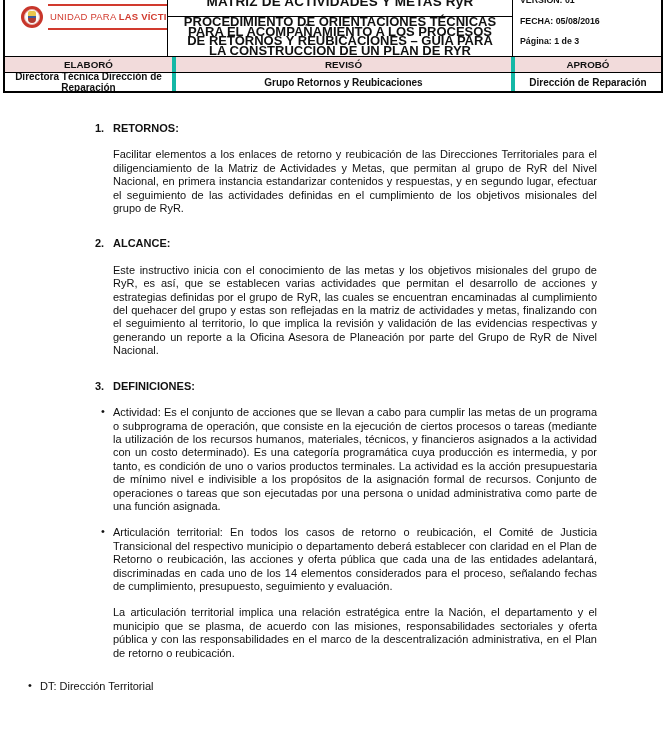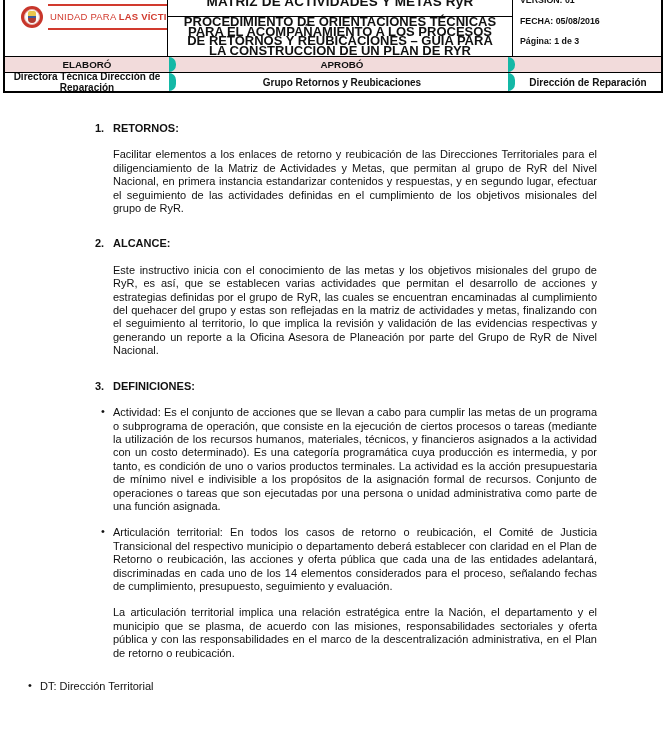--- a/index.html
+++ b/index.html
@@ -32,21 +32,21 @@
   .doc-title { height:37px; border-bottom:1px solid #000; display:flex; align-items:center; justify-content:center; font-weight:700; font-size:13.5px; letter-spacing:.2px; }
   .doc-subtitle { flex:1; display:flex; align-items:center; justify-content:center; text-align:center; font-weight:700; font-size:13px; line-height:9.8px; padding:0 14px; }
 
   .meta-cell { padding-left:7px; font-weight:700; font-size:8.8px; }
   .meta-version { margin-top:7px; line-height:12px; }
   .meta-fecha   { margin-top:9px; line-height:12px; }
   .meta-pagina  { margin-top:8px; line-height:12px; }
 
   .hdr-row { display:grid; grid-template-columns:171px 339px 1fr; }
   .hdr-row > div { display:flex; align-items:center; justify-content:center; text-align:center; overflow:hidden; }
-  .hdr-row > div:nth-child(-n+2) { border-right:7px solid #14b8a6;border-radius:7px; }
+  .hdr-row > div:nth-child(-n+2) { border-right:4px solid #14b8a6; }
   .row-labels { height:15px; background:#f2dbdb; border-bottom:1px solid #000; font-weight:700; font-size:9.8px; }
   .row-values { height:18px; font-weight:700; font-size:10px; }
 
   
   .doc-body { padding:29px 69px 0 95px; font-size:11px; line-height:13.4px; }
   .heading { display:flex; font-weight:700; margin:22px 0 13px 0; }
   .heading:first-child { margin-top:0; }
   .h-num { width:18px; flex:0 0 auto; }
   .para { margin:13px 0; margin-left:18px; text-align:justify; }
   .bullet { position:relative; }
@@ -74,20 +74,21 @@
       </div>
       <div class="meta-cell">
         <div class="meta-version">VERSIÓN: 01</div>
         <div class="meta-fecha">FECHA: 05/08/2016</div>
         <div class="meta-pagina">Página: 1 de 3</div>
       </div>
     </div>
 
     <div class="hdr-row row-labels">
       <div>ELABORÓ</div>
+      <div>REVISÓ</div>
       <div>APROBÓ</div>
     </div>
     <div class="hdr-row row-values">
       <div>Directora Técnica Dirección de Reparación</div>
       <div>Grupo Retornos y Reubicaciones</div>
       <div>Dirección de Reparación</div>
     </div>
   </div>
 
   <div class="doc-body">

